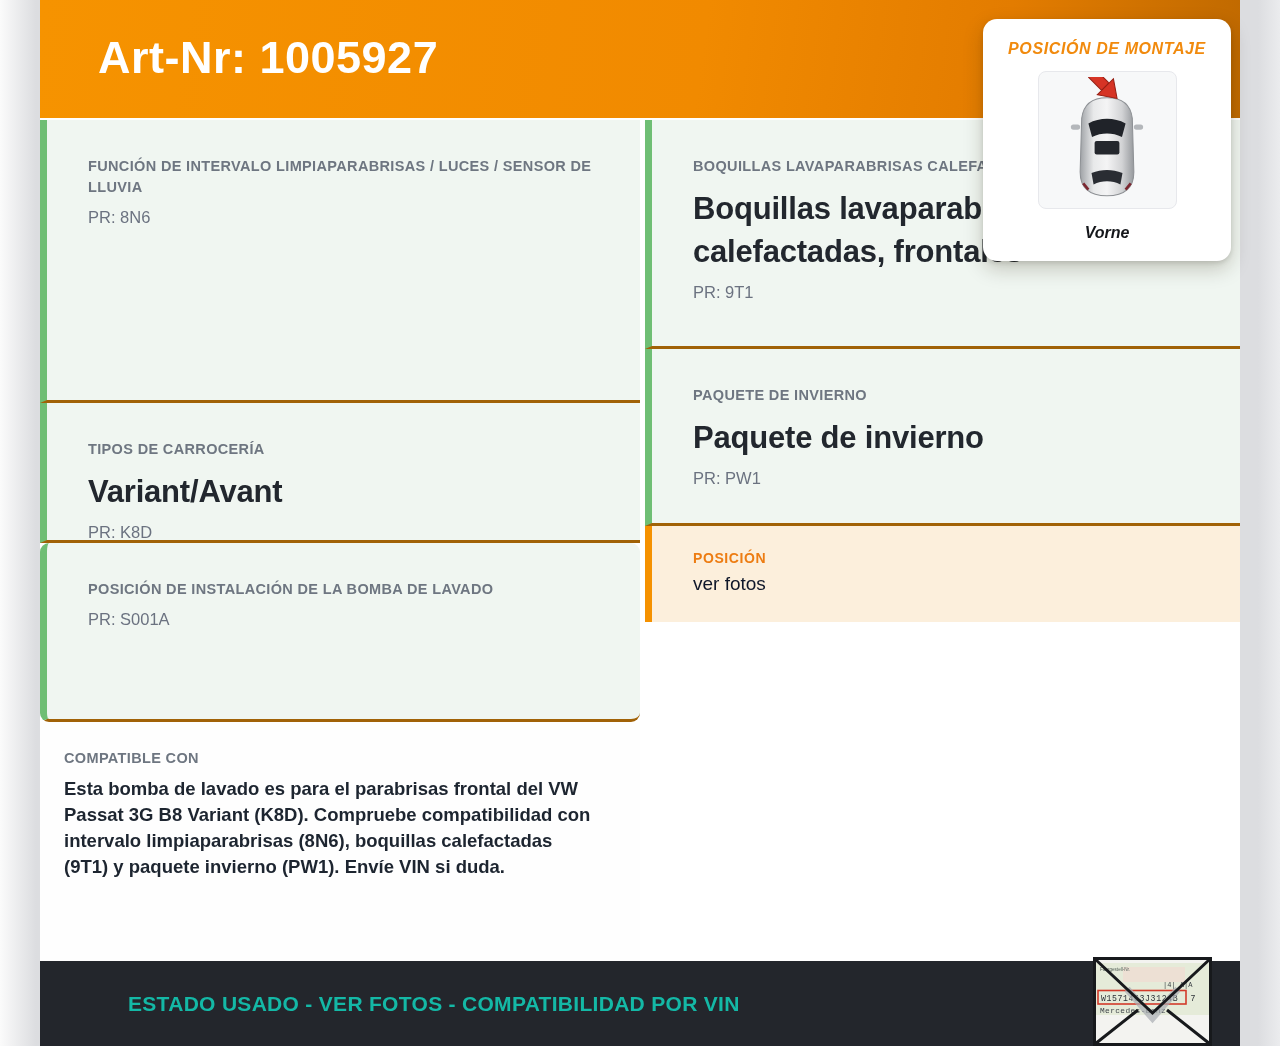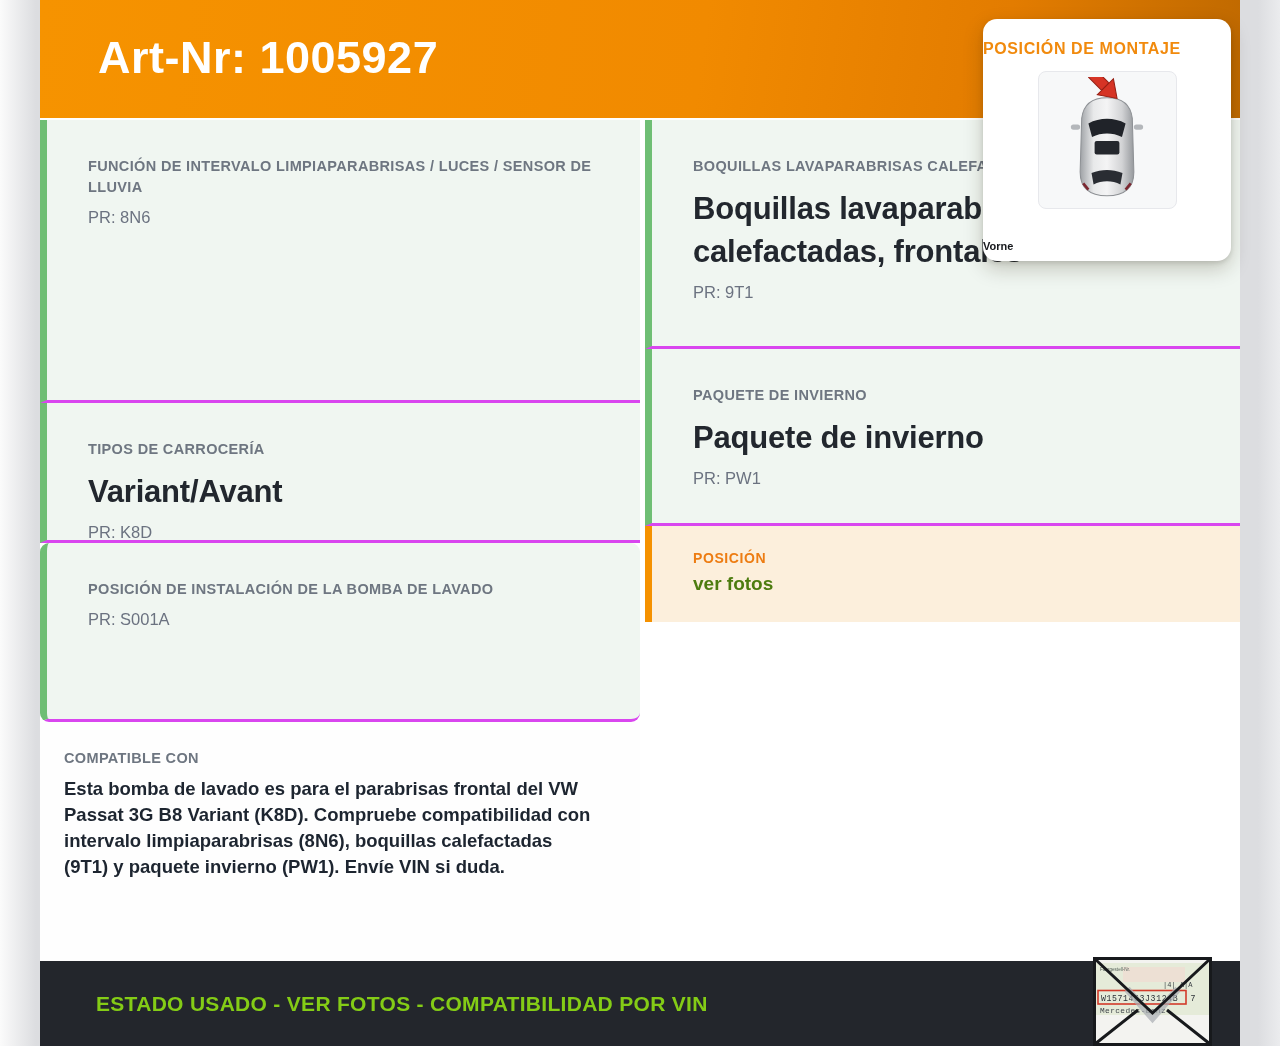--- a/index.html
+++ b/index.html
@@ -23,21 +23,21 @@
 
   
   .col { position:absolute; top:120px; }
   .col-left  { left:0;   width:600px; }
   .col-right { left:605px; width:595px; }
 
   
   .card {
     width:100%; background:#f0f6f1;
     border-left:7px solid #6fbe74;
-    border-bottom:3px solid #d946ef;
+    border-bottom:3px solid #a16207;
     padding:36px 40px 0 41px;
     overflow:hidden;
   }
   .card:last-child { border-bottom:none; }
   .feature-label {
     font-size:14.5px; font-weight:700; color:#6e7681;
     letter-spacing:.35px; line-height:1.45; margin-bottom:10px;
   }
   .feature-title {
     font-size:31px; font-weight:700; color:#22272e;
@@ -48,51 +48,51 @@
   .h-l1 { height:283px; } .h-l2 { height:140px; } .h-l3 { height:179px;border-radius:9px; }
   .h-r1 { height:229px; } .h-r2 { height:177px; }
 
   .card.condition {
     height:96px; border-left-color:#F59100; background:#fcefdc;
     border-bottom:none; padding-top:24px;
   }
   .condition-label {
     font-size:14px; font-weight:800; color:#ED7C12; letter-spacing:.6px; margin-bottom:7px;
   }
-  .condition-value { font-size:19px; font-weight:700; color:#4d7c0f; }
+  .condition-value { font-size:19px; font-weight:400; color:#0f172a; }
 
   .card.compatible {
     height:244px; border-left:none; background:#fefefe; padding:26px 40px 0 24px;
   }
   .compatible-text {
     font-size:18.5px; font-weight:700; color:#1d2530; line-height:26px; max-width:554px;
   }
 
   
   .montaje-card {
     position:absolute; left:943px; top:19px; width:248px; height:242px;
     background:#ffffff; border-radius:14px;
     box-shadow:0 8px 20px rgba(40,30,0,.22), 0 2px 5px rgba(0,0,0,.12);
-    z-index:10; padding-top:21px;
+    z-index:10; text-align:center; padding-top:21px;font-style:italic;
   }
   .montaje-title { font-size:16px; font-weight:800; color:#F18A0D; letter-spacing:.6px; }
   .car-frame {
     width:139px; height:138px; margin:13px auto 0;
     background:#f7f8f9; border:1px solid #e7e8ec; border-radius:8px;
     display:flex; align-items:center; justify-content:center;
   }
-  .montaje-caption { margin-top:31px; font-size:11px; font-weight:700; color:#15171b; }
+  .montaje-caption { margin-top:15px; font-size:16px; font-weight:700; color:#15171b; }
 
   
   .footer {
     position:absolute; left:0; top:961px; width:1200px; height:85px;
     background:#23262c; display:flex; align-items:center;
   }
   .footer-text {
-    padding-left:56px; font-size:21px; font-weight:800; color:#84cc16; letter-spacing:.3px;
+    padding-left:56px; font-size:21px; font-weight:800; color:#14b8a6; letter-spacing:.3px;margin-left:32px;
   }
 
   
   .stamp {
     position:absolute; left:1053px; top:957px; width:119px; height:89px; z-index:20;
   }
 </style>
 </head>
 <body>
 

